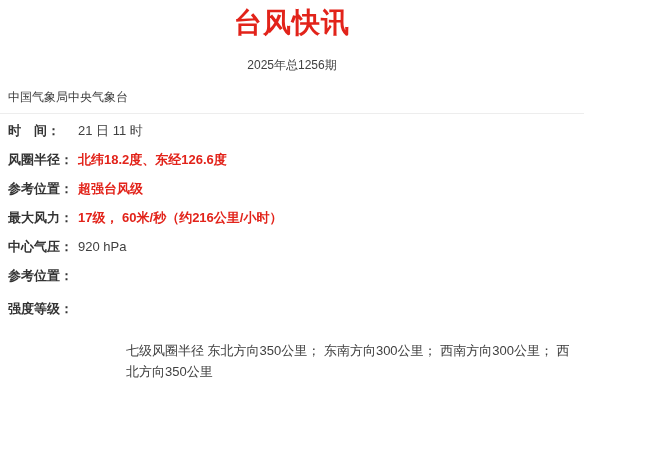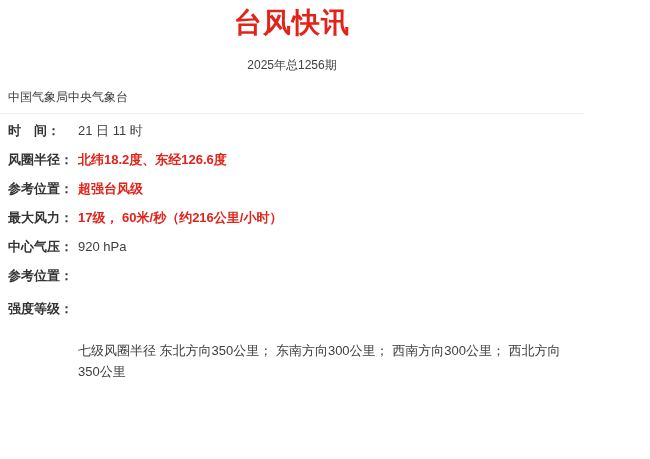--- a/index.html
+++ b/index.html
@@ -52,21 +52,21 @@
     white-space: pre-wrap;
   }
   .row .value {
     flex: 1 1 auto;
     color: #404040;
     white-space: pre-wrap;
   }
   .row.red .value { color: #e2231a; font-weight: bold; }
   .row.multi { line-height: 21px; margin-bottom: 10px; }
   .row.multi .label { line-height: 21px; }
-  .multi-line { white-space: pre-wrap; }
+  .multi-line { white-space: pre-wrap; margin-left: 48px; }
 </style>
 </head>
 <body>
 
 <div class="page">
 
   <div class="main-title">台风快讯</div>
 
   <div class="issue-line">2025年总1256期</div>
 

